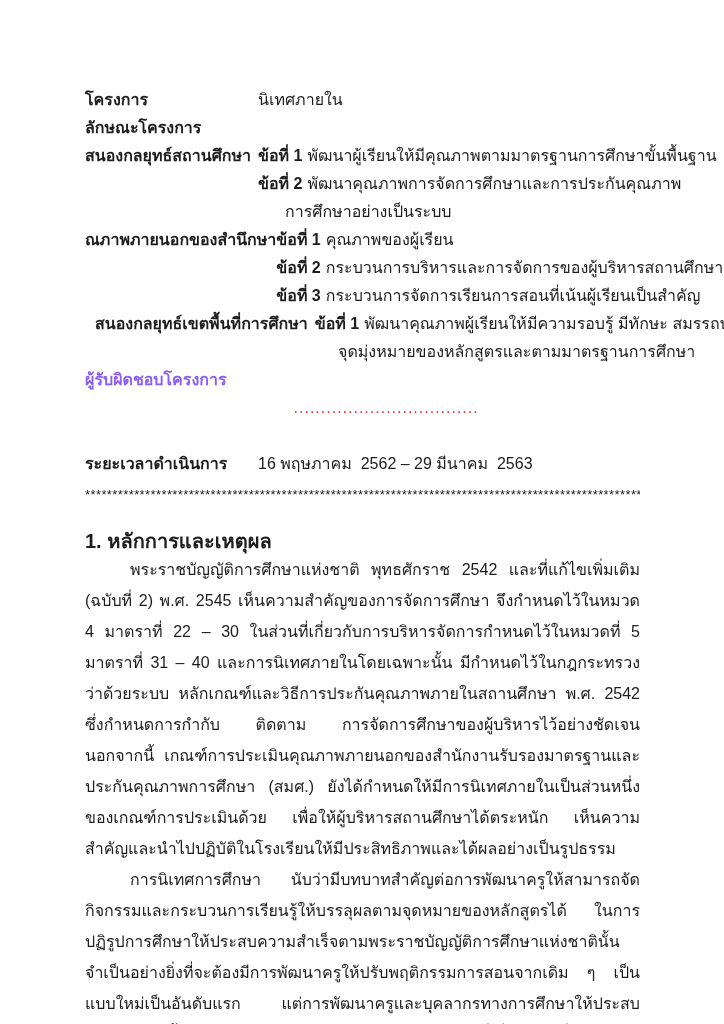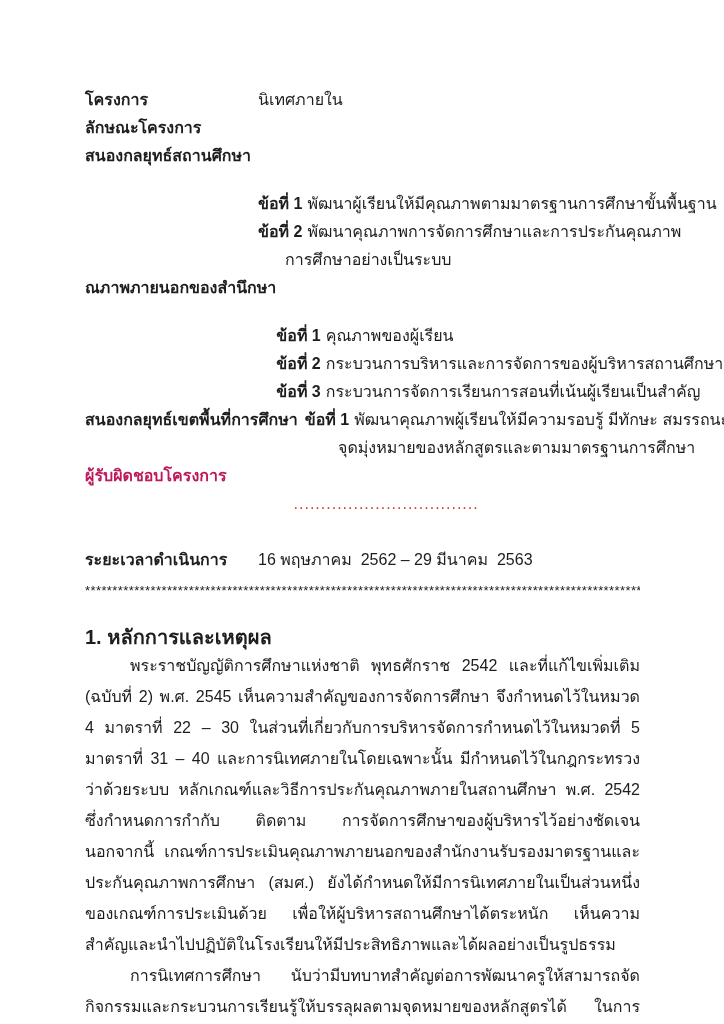--- a/index.html
+++ b/index.html
@@ -22,29 +22,29 @@
     display: flex;
     align-items: flex-start;
     line-height: 28px;
     font-size: 16px;
   }
   .field-label {
     flex: 0 0 173px;
     font-weight: bold;
     white-space: nowrap;
   }
-  .field-label.inline { flex: 0 0 auto; margin-right: 7px; }
+  .field-label.inline { flex: 0 0 auto; margin-right: 7px; margin-left: 10px; }
   .field-value { flex: 1 1 auto; white-space: pre-wrap; }
-  .value-lines { flex: 1 1 auto; margin-top: 48px; }
+  .value-lines { flex: 1 1 auto; }
   .value-line { line-height: 28px; white-space: nowrap; }
   .value-line .prefix { font-weight: bold; margin-right: 5px; }
   .cont-1 { padding-left: 27px; }
   .cont-2 { padding-left: 253px; }
   .option-gap { margin-left: 42px; }
-  .red { color: #be185d; }
+  .red { color: #8b5cf6; }
   .dotted-line {
     color: #d9342b;
     letter-spacing: 1px;
     white-space: nowrap;
     overflow: hidden;
     max-width: 185px;
     display: inline-block;
     vertical-align: bottom;
   }
   .star-divider {

